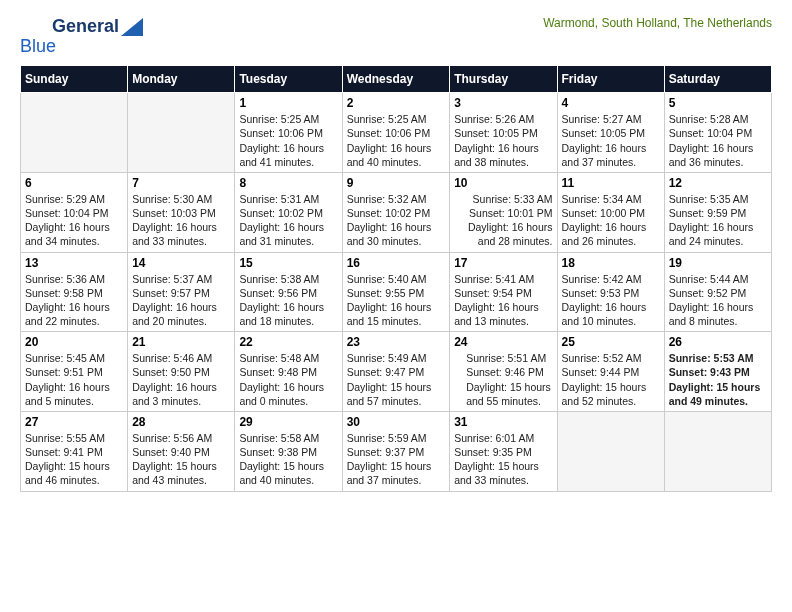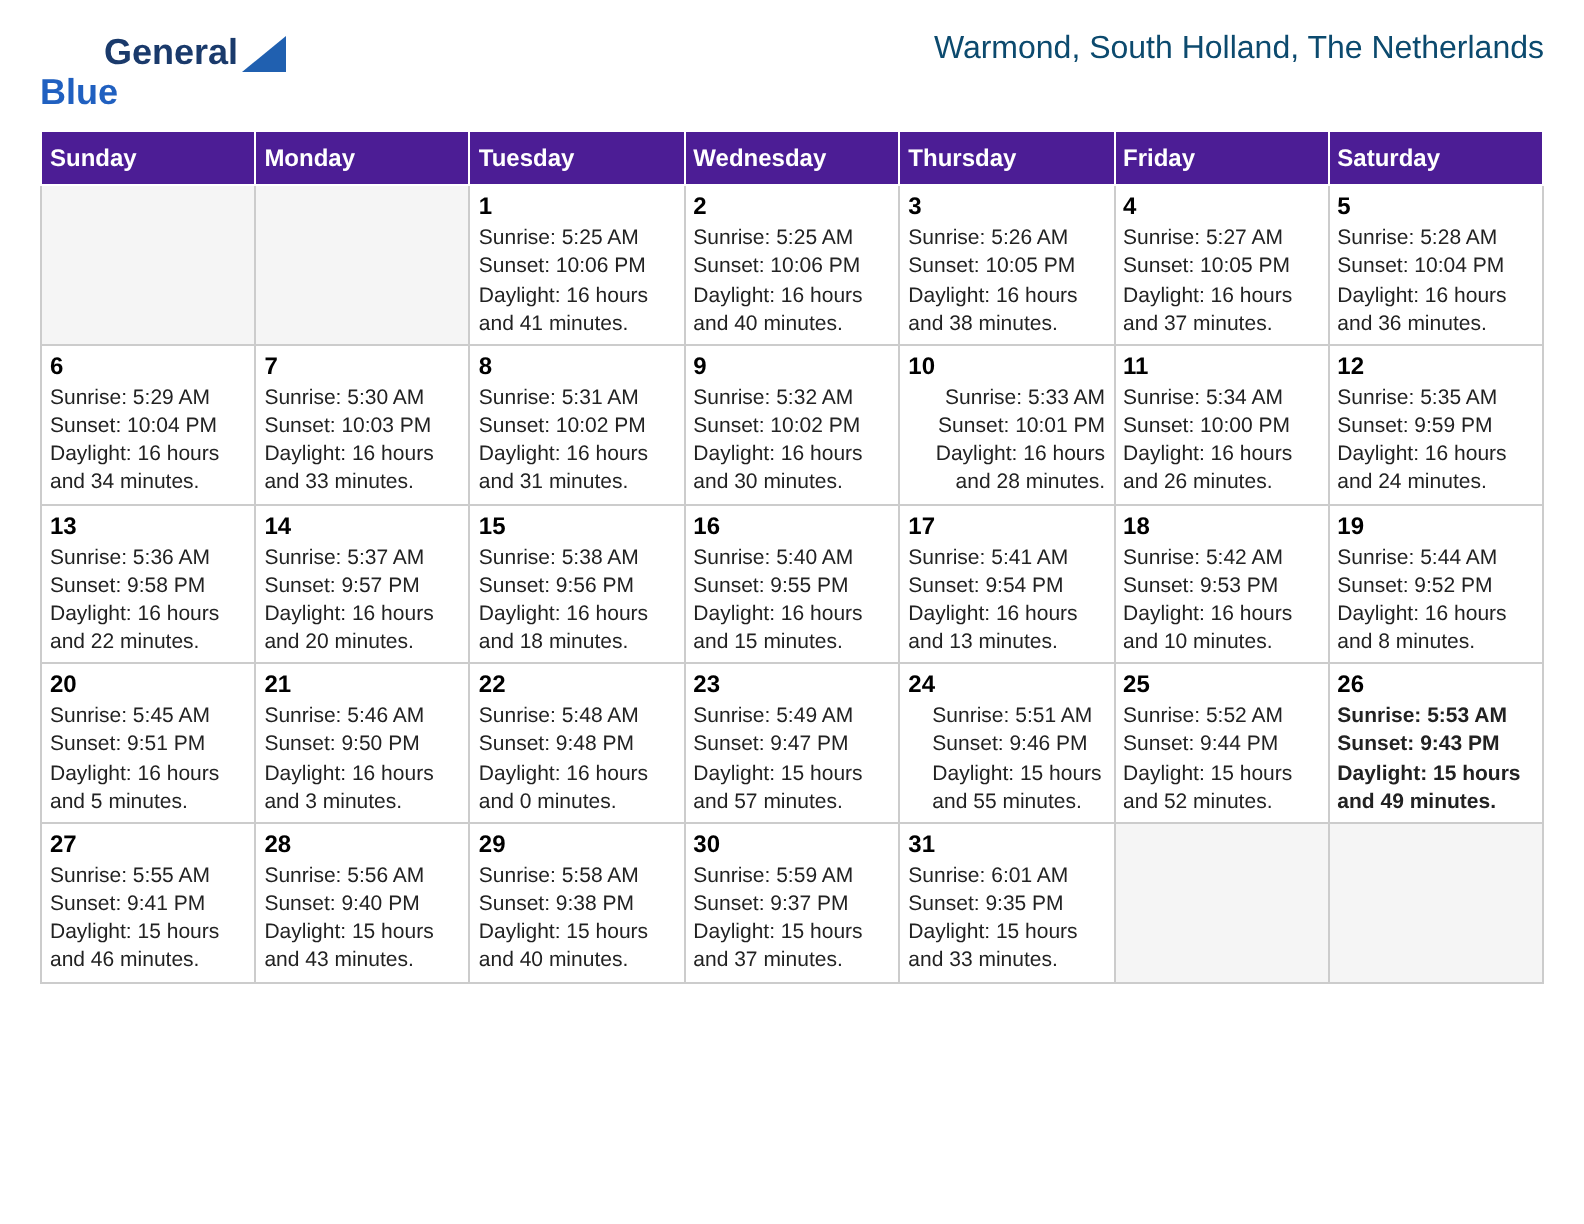--- a/index.html
+++ b/index.html
@@ -24,30 +24,30 @@
     }
     .title-block {
       text-align: right;
     }
     .month-title {
       font-size: 36px;
       font-weight: bold;
       color: #222;
     }
     .location-title {
-      font-size: 16px;
-      color: #0c4a6e;
+      font-size: 12px;
+      color: #4d7c0f;
     }
     .calendar {
       width: 100%;
       border-collapse: collapse;
       font-size: 11px;
     }
     .calendar th {
-      background: #4c1d95;
+      background: #0f172a;
       color: #fff;
       padding: 6px 4px;
       text-align: left;
       font-size: 12px;
       font-weight: bold;
       border: 1px solid #fff;
     }
     .calendar td {
       border: 1px solid #ccc;
       vertical-align: top;
@@ -78,21 +78,21 @@
     <div class="logo">
       <div>
         <div style="display:flex;align-items:center;">
           <div style="font-size:18px;font-weight:bold;color:#1a3a6b;line-height:1.2;margin-left:32px;">
             <span>General</span><svg width="22" height="18" viewBox="0 0 22 18" style="vertical-align:middle;margin-left:2px;">
                 <polygon points="0,18 22,0 22,18" fill="#2060b0"></polygon>
               </svg>
           </div>
           <div></div>
         </div>
-        <div style="font-size:18px;font-weight:bold;color:#2060c0;line-height:1.2;margin-top:-2px;">Blue</div>
+        <div style="font-size:18px;font-weight:normal;color:#2060c0;line-height:1.2;margin-top:-2px;">Blue</div>
       </div>
     </div>
     <div class="title-block">
       <div class="location-title">Warmond, South Holland, The Netherlands</div>
     </div>
   </div>
 
   <table class="calendar">
     <thead>
       <tr>

